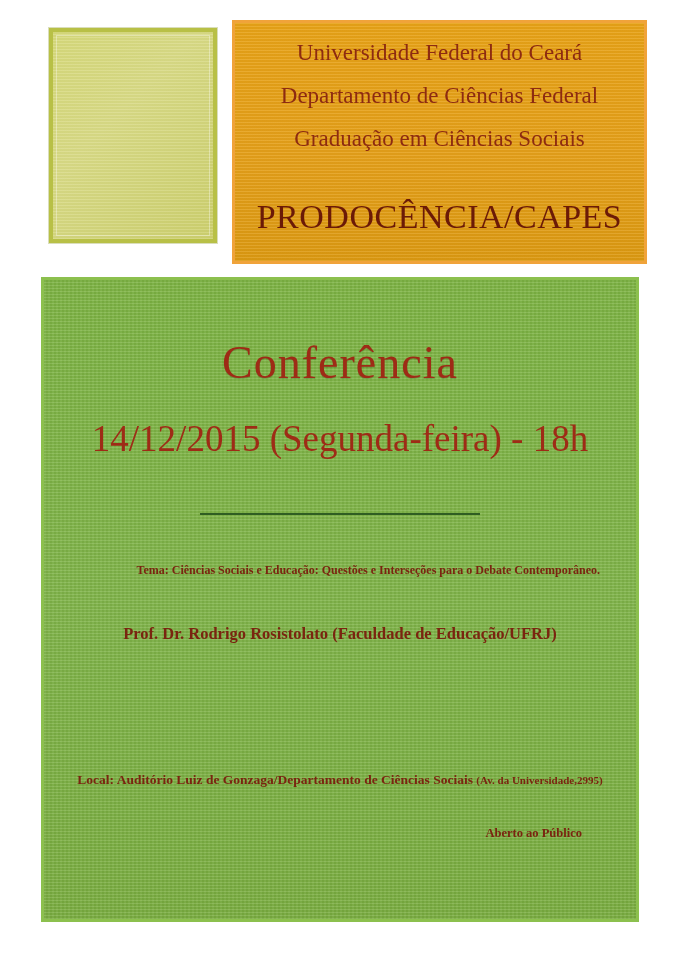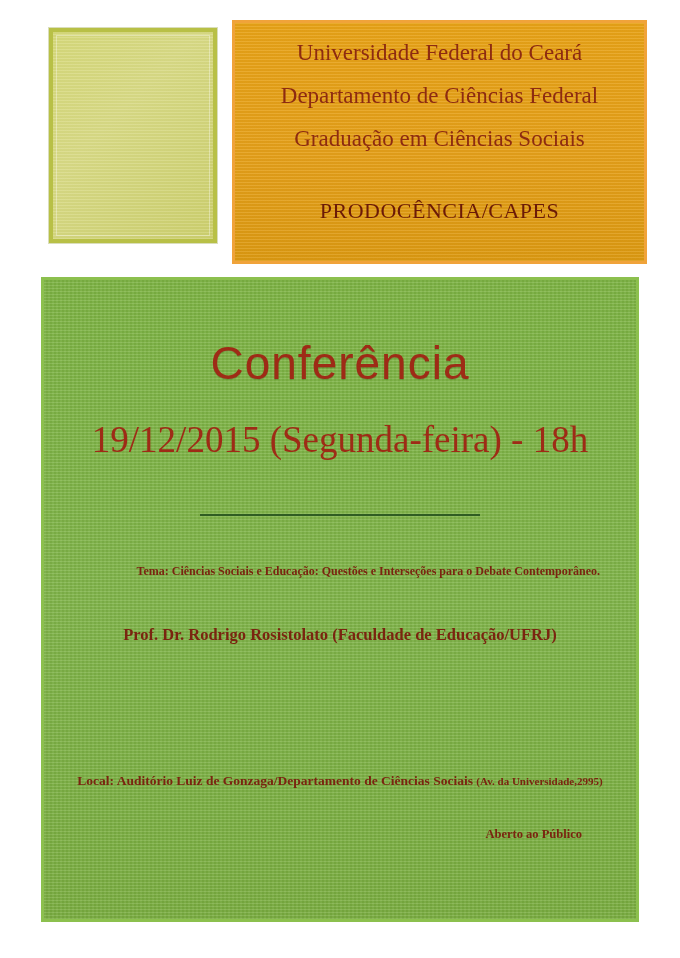--- a/index.html
+++ b/index.html
@@ -71,21 +71,21 @@
     line-height: 1.0;
     margin: 0 0 20px 0;
     font-family: "Liberation Serif", serif;
   }
   .uni-line.last {
     margin-bottom: 0;
   }
 
   .prodocencia {
     color: #6b1a07;
-    font-size: 22px;
+    font-size: 34px;
     letter-spacing: 0.5px;
     margin-top: 48px;
     font-family: "Liberation Serif", serif;
   }
 
   
   .body-box {
     position: absolute;
     left: 41px;
     top: 277px;
@@ -97,21 +97,21 @@
       repeating-linear-gradient(90deg, rgba(255,255,255,0.05) 0px, rgba(255,255,255,0.05) 2px, rgba(0,0,0,0.02) 2px, rgba(0,0,0,0.02) 4px),
       linear-gradient(180deg, #7cb342 0%, #7fb448 50%, #79ad3f 100%);
     border: 3px solid #8cc04e;
     padding: 0 22px;
   }
 
   .conf-title {
     text-align: center;
     color: #9e2b16;
     font-size: 46px;
-    font-family: Liberation Sans, sans-serif;
+    font-family: Liberation Serif, serif;
     font-weight: normal;
     letter-spacing: 1px;
     margin: 0;
     padding-top: 56px;
     text-shadow: 0 1px 0 rgba(0,0,0,0.15);
   }
 
   .conf-date {
     text-align: center;
     color: #9e2b16;
@@ -186,21 +186,21 @@
       <div class="uni-line last">Graduação em Ciências Sociais</div>
       <div class="prodocencia">PRODOCÊNCIA/CAPES</div>
     </div>
 
   </div>
 
   <div class="body-box">
 
     <h1 class="conf-title">Conferência</h1>
 
-    <div class="conf-date">19/12/2015 (Segunda-feira) - 18h</div>
+    <div class="conf-date">14/12/2015 (Segunda-feira) - 18h</div>
 
     <div class="divider"></div>
 
     <div class="tema">Tema: Ciências Sociais e Educação: Questões  e Interseções para o Debate Contemporâneo.</div>
 
     <div class="speaker">Prof. Dr. Rodrigo Rosistolato (Faculdade de Educação/UFRJ)</div>
 
     <div class="local">
       <span>Local: Auditório Luiz de Gonzaga/Departamento de Ciências Sociais</span>
       <span class="addr">(Av. da Universidade,2995)</span>

